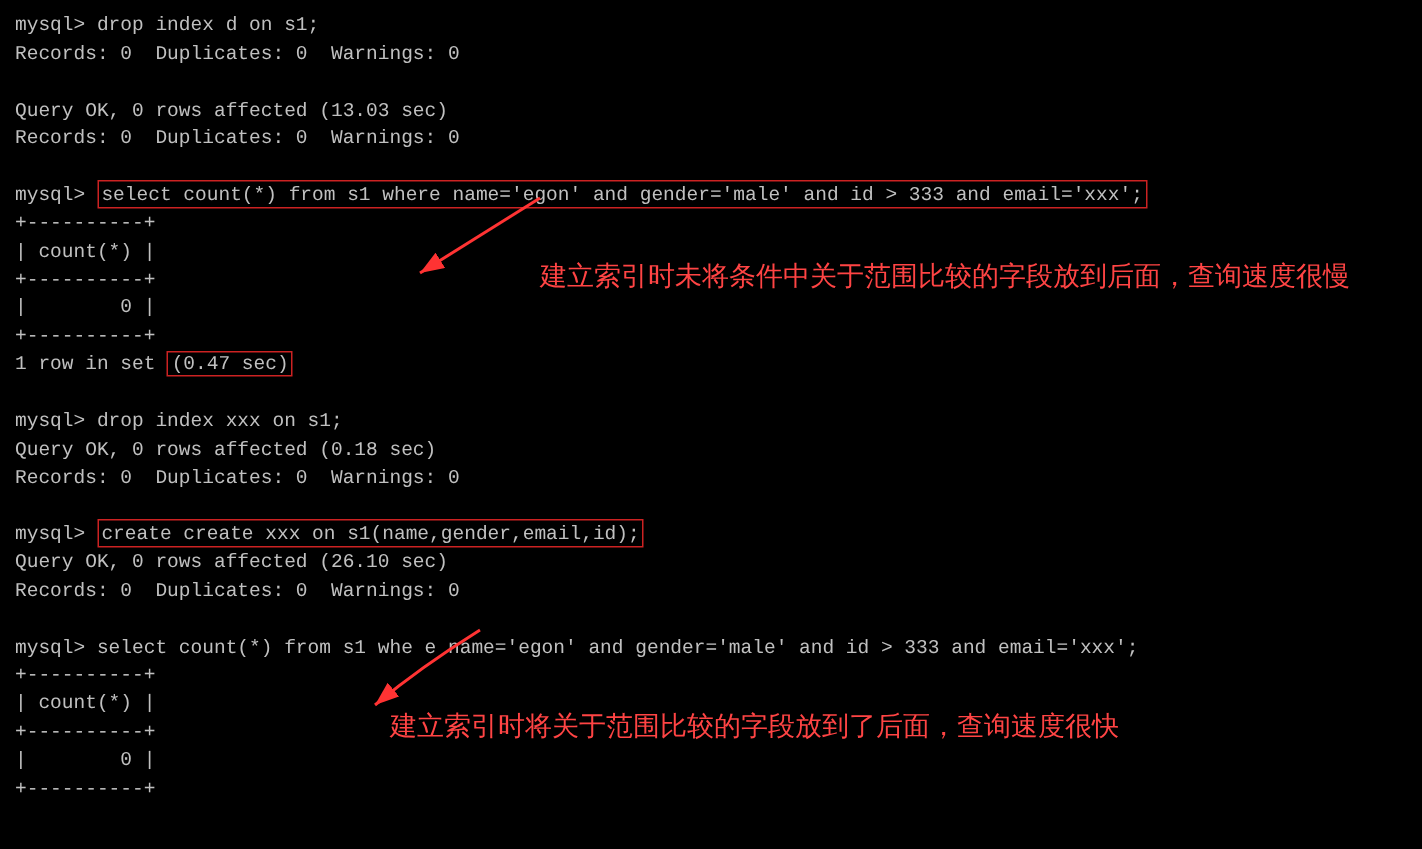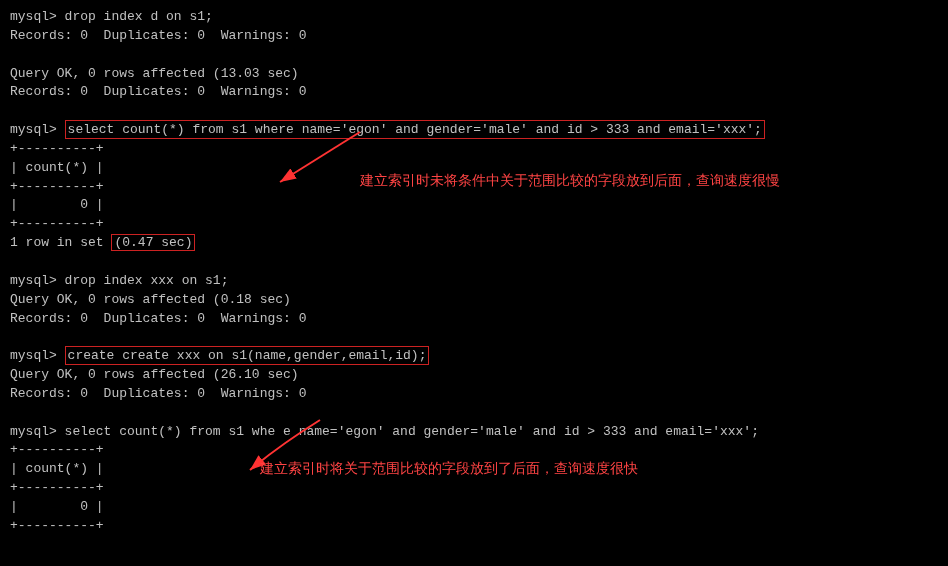--- a/index.html
+++ b/index.html
@@ -16,21 +16,21 @@
     }
     .terminal {
       line-height: 1.45;
     }
     .line {
       white-space: pre;
     }
     .annotation {
       color: #ff4444;
       font-family: Liberation Serif, serif;
-      font-size: 14px;
+      font-size: 18px;
       white-space: nowrap;
     }
   </style>
 </head>
 <body>
 
 <div class="terminal">
 
   <div class="line"><span>mysql&gt; drop index d on s1;</span></div>
   <div class="line">Records: 0  Duplicates: 0  Warnings: 0</div>
@@ -84,14 +84,14 @@
 <div style="position:absolute; top:460px; left:220px; pointer-events:none;">
 
   <svg width="240" height="70" style="position:absolute; top:-50px; left:-20px;">
     <defs>
       <marker id="arrowhead2" markerWidth="8" markerHeight="6" refX="8" refY="3" orient="auto">
         <polygon points="0 0, 8 3, 0 6" fill="#ff3333"></polygon>
       </marker>
     </defs>
     <path d="M 120 10 Q 80 35 50 60" stroke="#ff3333" stroke-width="2" fill="none" marker-end="url(#arrowhead2)"></path>
   </svg>
-  <span class="annotation" style="position:absolute; top:0px; left:40px; color:#ff4444;">建立索引时将关于范围比较的字段放到了后面，查询速度很快</span>
+  <span class="annotation" style="position:absolute; top:12px; left:40px; color:#ff4444;">建立索引时将关于范围比较的字段放到了后面，查询速度很快</span>
 </div>
 
 </body></html>

